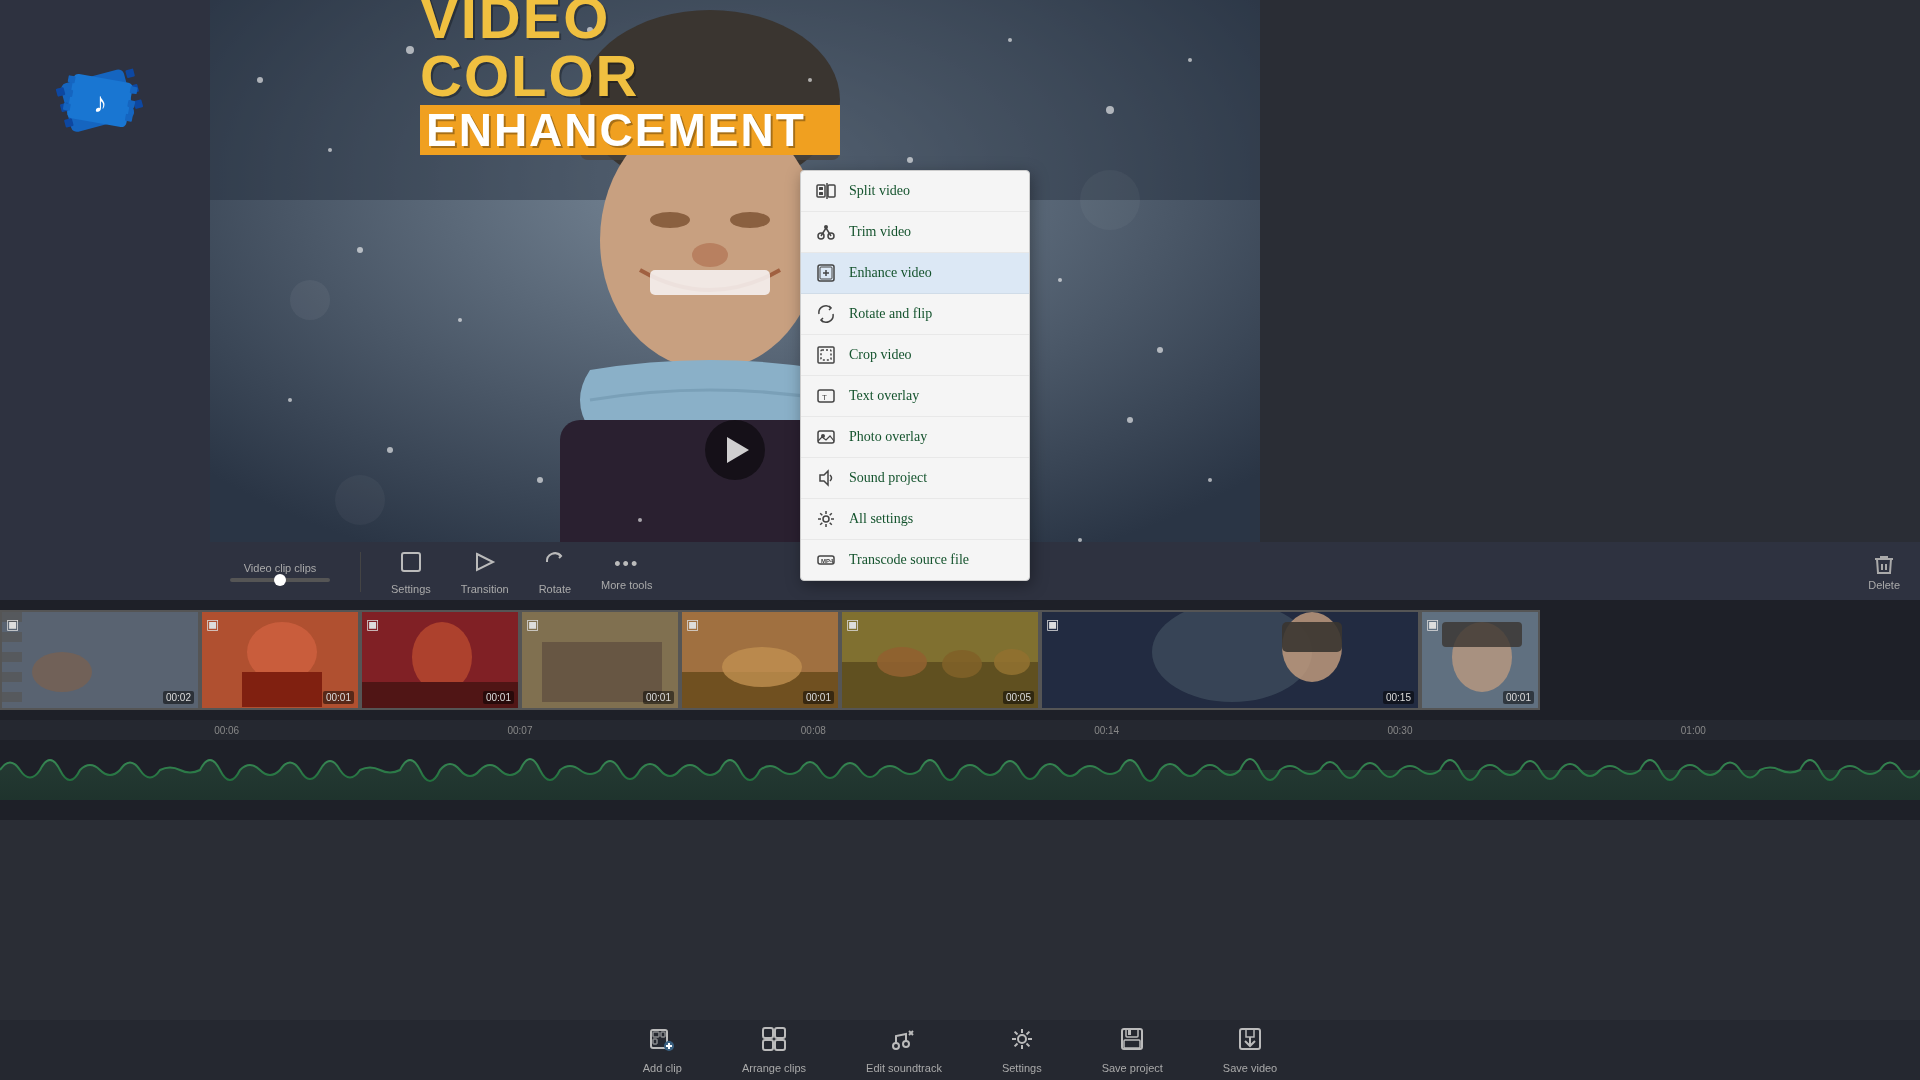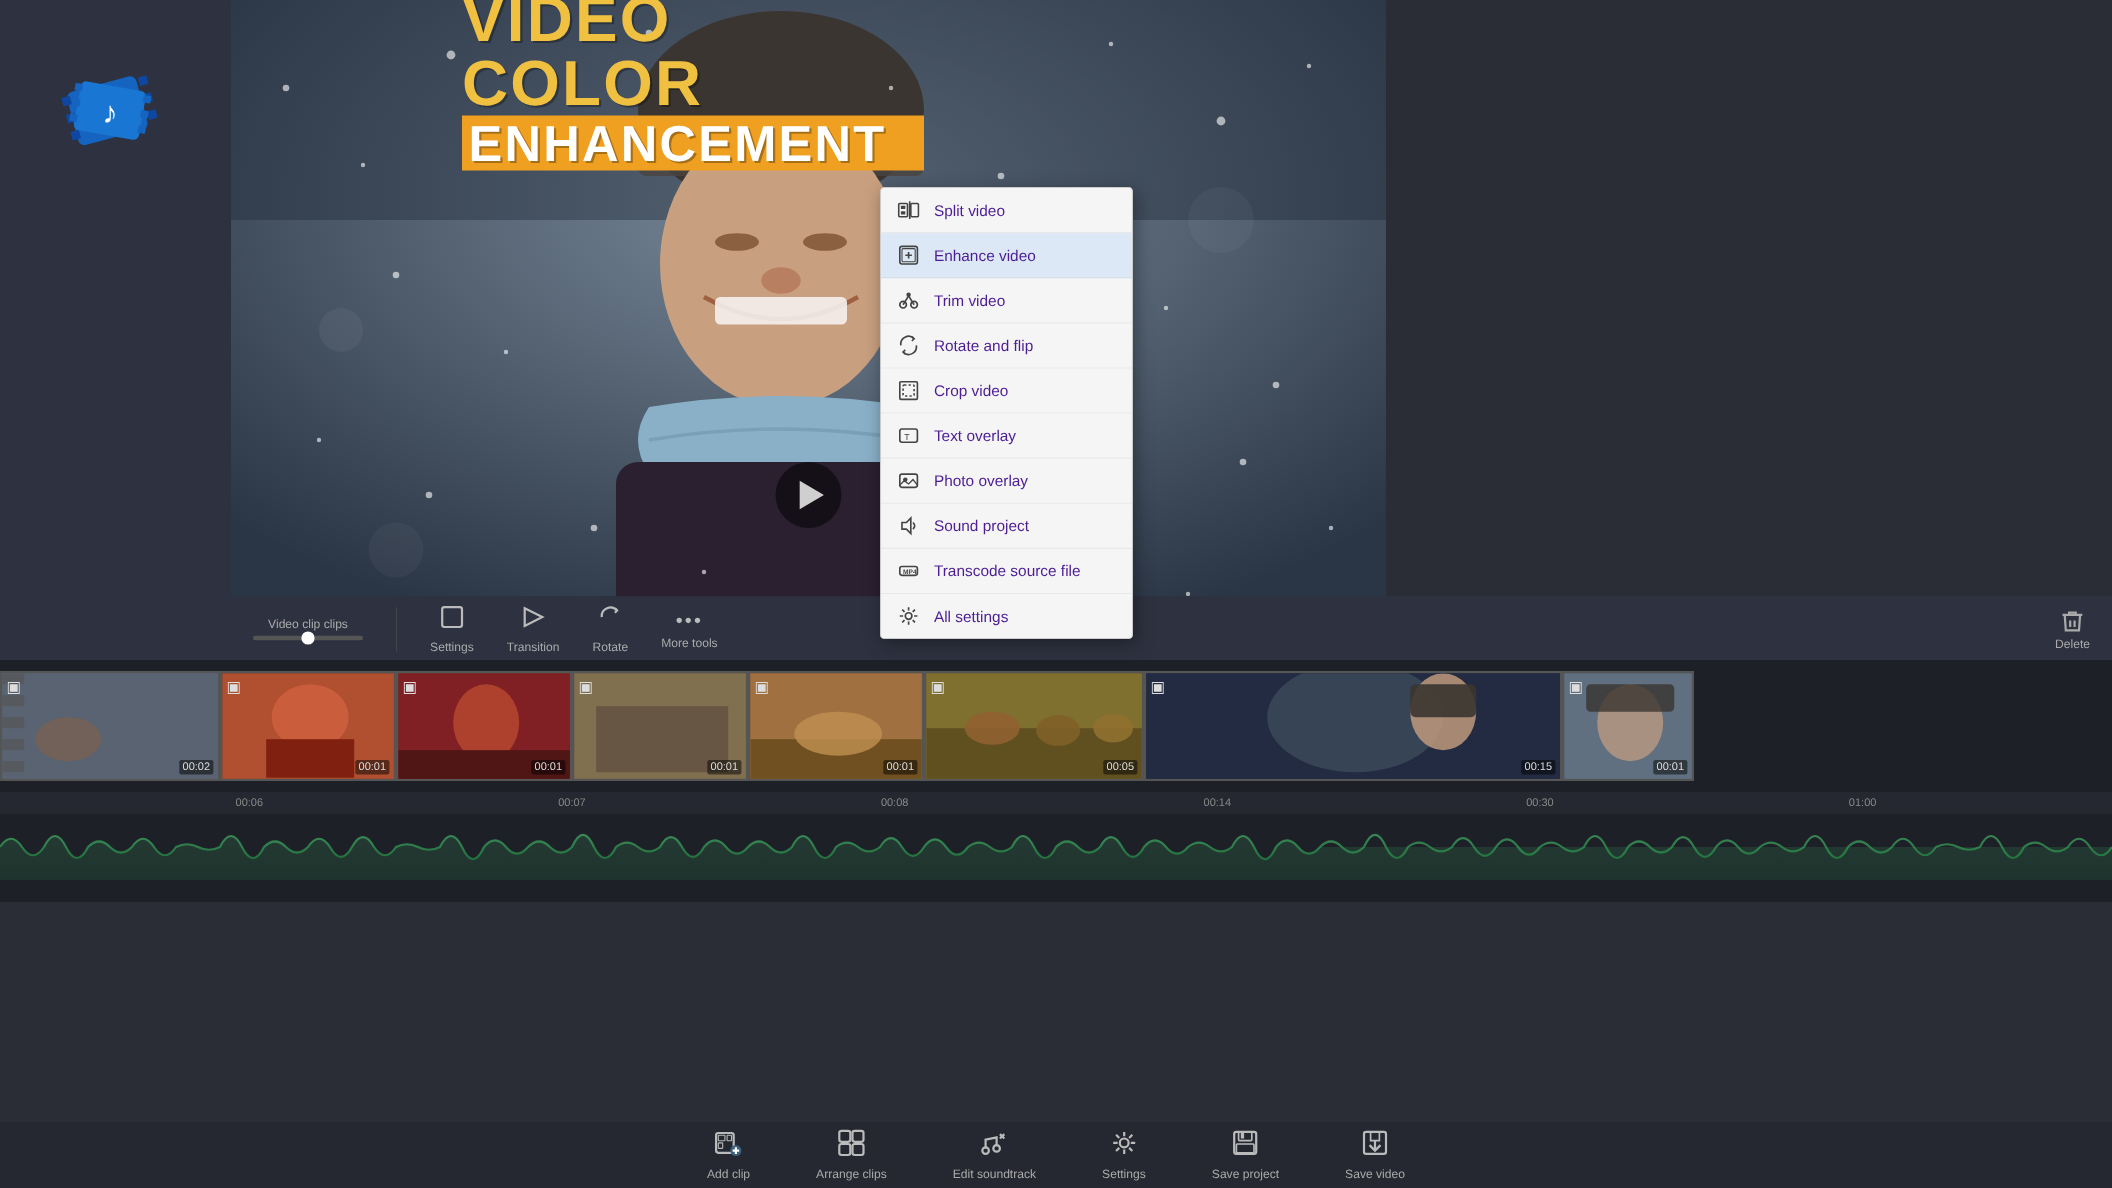--- a/index.html
+++ b/index.html
@@ -94,21 +94,22 @@
     .menu-item.active { background: #dce8f5; }
     .menu-icon {
       width: 22px; height: 22px;
       flex-shrink: 0;
       display: flex; align-items: center; justify-content: center;
       color: #444;
       font-size: 16px;
     }
     .menu-label {
       font-size: 14px;
-      color: #4c1d95;
+      color: #14532d;
+      font-family: Liberation Serif, serif;
     }
 
     
     .toolbar-strip {
       position: absolute;
       left: 210px; top: 542px;
       right: 0;
       height: 60px;
       background: #2e3240;
       display: flex;
@@ -389,45 +390,45 @@
           <rect x="1" y="4" width="8" height="12" rx="1" fill="none" stroke="#444" stroke-width="1.5"></rect>
           <rect x="3" y="6" width="4" height="3" rx="0.5" fill="#444"></rect>
           <rect x="3" y="11" width="4" height="3" rx="0.5" fill="#444"></rect>
           <line x1="11" y1="2" x2="11" y2="18" stroke="#444" stroke-width="1.5"></line>
           <rect x="12" y="4" width="7" height="12" rx="1" fill="none" stroke="#444" stroke-width="1.5"></rect>
         </svg>
     </div>
     <span class="menu-label">Split video</span>
   </div>
 
-  <div class="menu-item active">
-    <div class="menu-icon">
-      <svg width="20" height="20" viewBox="0 0 20 20">
-          <rect x="2" y="2" width="16" height="16" rx="2" fill="none" stroke="#444" stroke-width="1.5"></rect>
-          <rect x="4" y="4" width="12" height="12" rx="1" fill="none" stroke="#444" stroke-width="1"></rect>
-          <line x1="7" y1="10" x2="13" y2="10" stroke="#444" stroke-width="1.5"></line>
-          <line x1="10" y1="7" x2="10" y2="13" stroke="#444" stroke-width="1.5"></line>
-        </svg>
-    </div>
-    <span class="menu-label">Enhance video</span>
-  </div>
-
   <div class="menu-item">
     <div class="menu-icon">
       <svg width="20" height="20" viewBox="0 0 20 20">
           <circle cx="5" cy="14" r="3" fill="none" stroke="#444" stroke-width="1.5"></circle>
           <circle cx="15" cy="14" r="3" fill="none" stroke="#444" stroke-width="1.5"></circle>
           <line x1="5" y1="14" x2="10" y2="6" stroke="#444" stroke-width="1.5"></line>
           <line x1="15" y1="14" x2="10" y2="6" stroke="#444" stroke-width="1.5"></line>
           <circle cx="10" cy="5" r="2" fill="#444"></circle>
         </svg>
     </div>
     <span class="menu-label">Trim video</span>
   </div>
 
+  <div class="menu-item active">
+    <div class="menu-icon">
+      <svg width="20" height="20" viewBox="0 0 20 20">
+          <rect x="2" y="2" width="16" height="16" rx="2" fill="none" stroke="#444" stroke-width="1.5"></rect>
+          <rect x="4" y="4" width="12" height="12" rx="1" fill="none" stroke="#444" stroke-width="1"></rect>
+          <line x1="7" y1="10" x2="13" y2="10" stroke="#444" stroke-width="1.5"></line>
+          <line x1="10" y1="7" x2="10" y2="13" stroke="#444" stroke-width="1.5"></line>
+        </svg>
+    </div>
+    <span class="menu-label">Enhance video</span>
+  </div>
+
   <div class="menu-item">
     <div class="menu-icon">
       <svg width="20" height="20" viewBox="0 0 20 20">
           <path d="M3 10 A7 7 0 0 1 15 4" fill="none" stroke="#444" stroke-width="1.5"></path>
           <polyline points="13,2 15,4 13,6" fill="none" stroke="#444" stroke-width="1.5"></polyline>
           <path d="M17 10 A7 7 0 0 1 5 16" fill="none" stroke="#444" stroke-width="1.5"></path>
           <polyline points="7,18 5,16 7,14" fill="none" stroke="#444" stroke-width="1.5"></polyline>
         </svg>
     </div>
     <span class="menu-label">Rotate and flip</span>
@@ -470,35 +471,35 @@
           <polygon points="4,7 8,7 12,3 12,17 8,13 4,13" fill="none" stroke="#444" stroke-width="1.5"></polygon>
           <path d="M14 7 Q17 10 14 13" fill="none" stroke="#444" stroke-width="1.5"></path>
         </svg>
     </div>
     <span class="menu-label">Sound project</span>
   </div>
 
   <div class="menu-item">
     <div class="menu-icon">
       <svg width="20" height="20" viewBox="0 0 20 20">
+          <circle cx="10" cy="10" r="3" fill="none" stroke="#444" stroke-width="1.5"></circle>
+          <path d="M10 2 L10 5 M10 15 L10 18 M2 10 L5 10 M15 10 L18 10 M4.2 4.2 L6.3 6.3 M13.7 13.7 L15.8 15.8 M15.8 4.2 L13.7 6.3 M6.3 13.7 L4.2 15.8" stroke="#444" stroke-width="1.5"></path>
+        </svg>
+    </div>
+    <span class="menu-label">All settings</span>
+  </div>
+
+  <div class="menu-item">
+    <div class="menu-icon">
+      <svg width="20" height="20" viewBox="0 0 20 20">
           <rect x="2" y="6" width="16" height="8" rx="2" fill="none" stroke="#444" stroke-width="1.5"></rect>
           <text x="5" y="13" font-size="6" fill="#444" font-family="Arial" font-weight="bold">MP4</text>
         </svg>
     </div>
     <span class="menu-label">Transcode source file</span>
-  </div>
-
-  <div class="menu-item">
-    <div class="menu-icon">
-      <svg width="20" height="20" viewBox="0 0 20 20">
-          <circle cx="10" cy="10" r="3" fill="none" stroke="#444" stroke-width="1.5"></circle>
-          <path d="M10 2 L10 5 M10 15 L10 18 M2 10 L5 10 M15 10 L18 10 M4.2 4.2 L6.3 6.3 M13.7 13.7 L15.8 15.8 M15.8 4.2 L13.7 6.3 M6.3 13.7 L4.2 15.8" stroke="#444" stroke-width="1.5"></path>
-        </svg>
-    </div>
-    <span class="menu-label">All settings</span>
   </div>
 
 </div>
 
 <div class="right-panel"></div>
 
 <div class="toolbar-strip">
 
   <div class="toolbar-item">
     <span style="font-size:11px;color:#aaa">Video clip clips</span>

